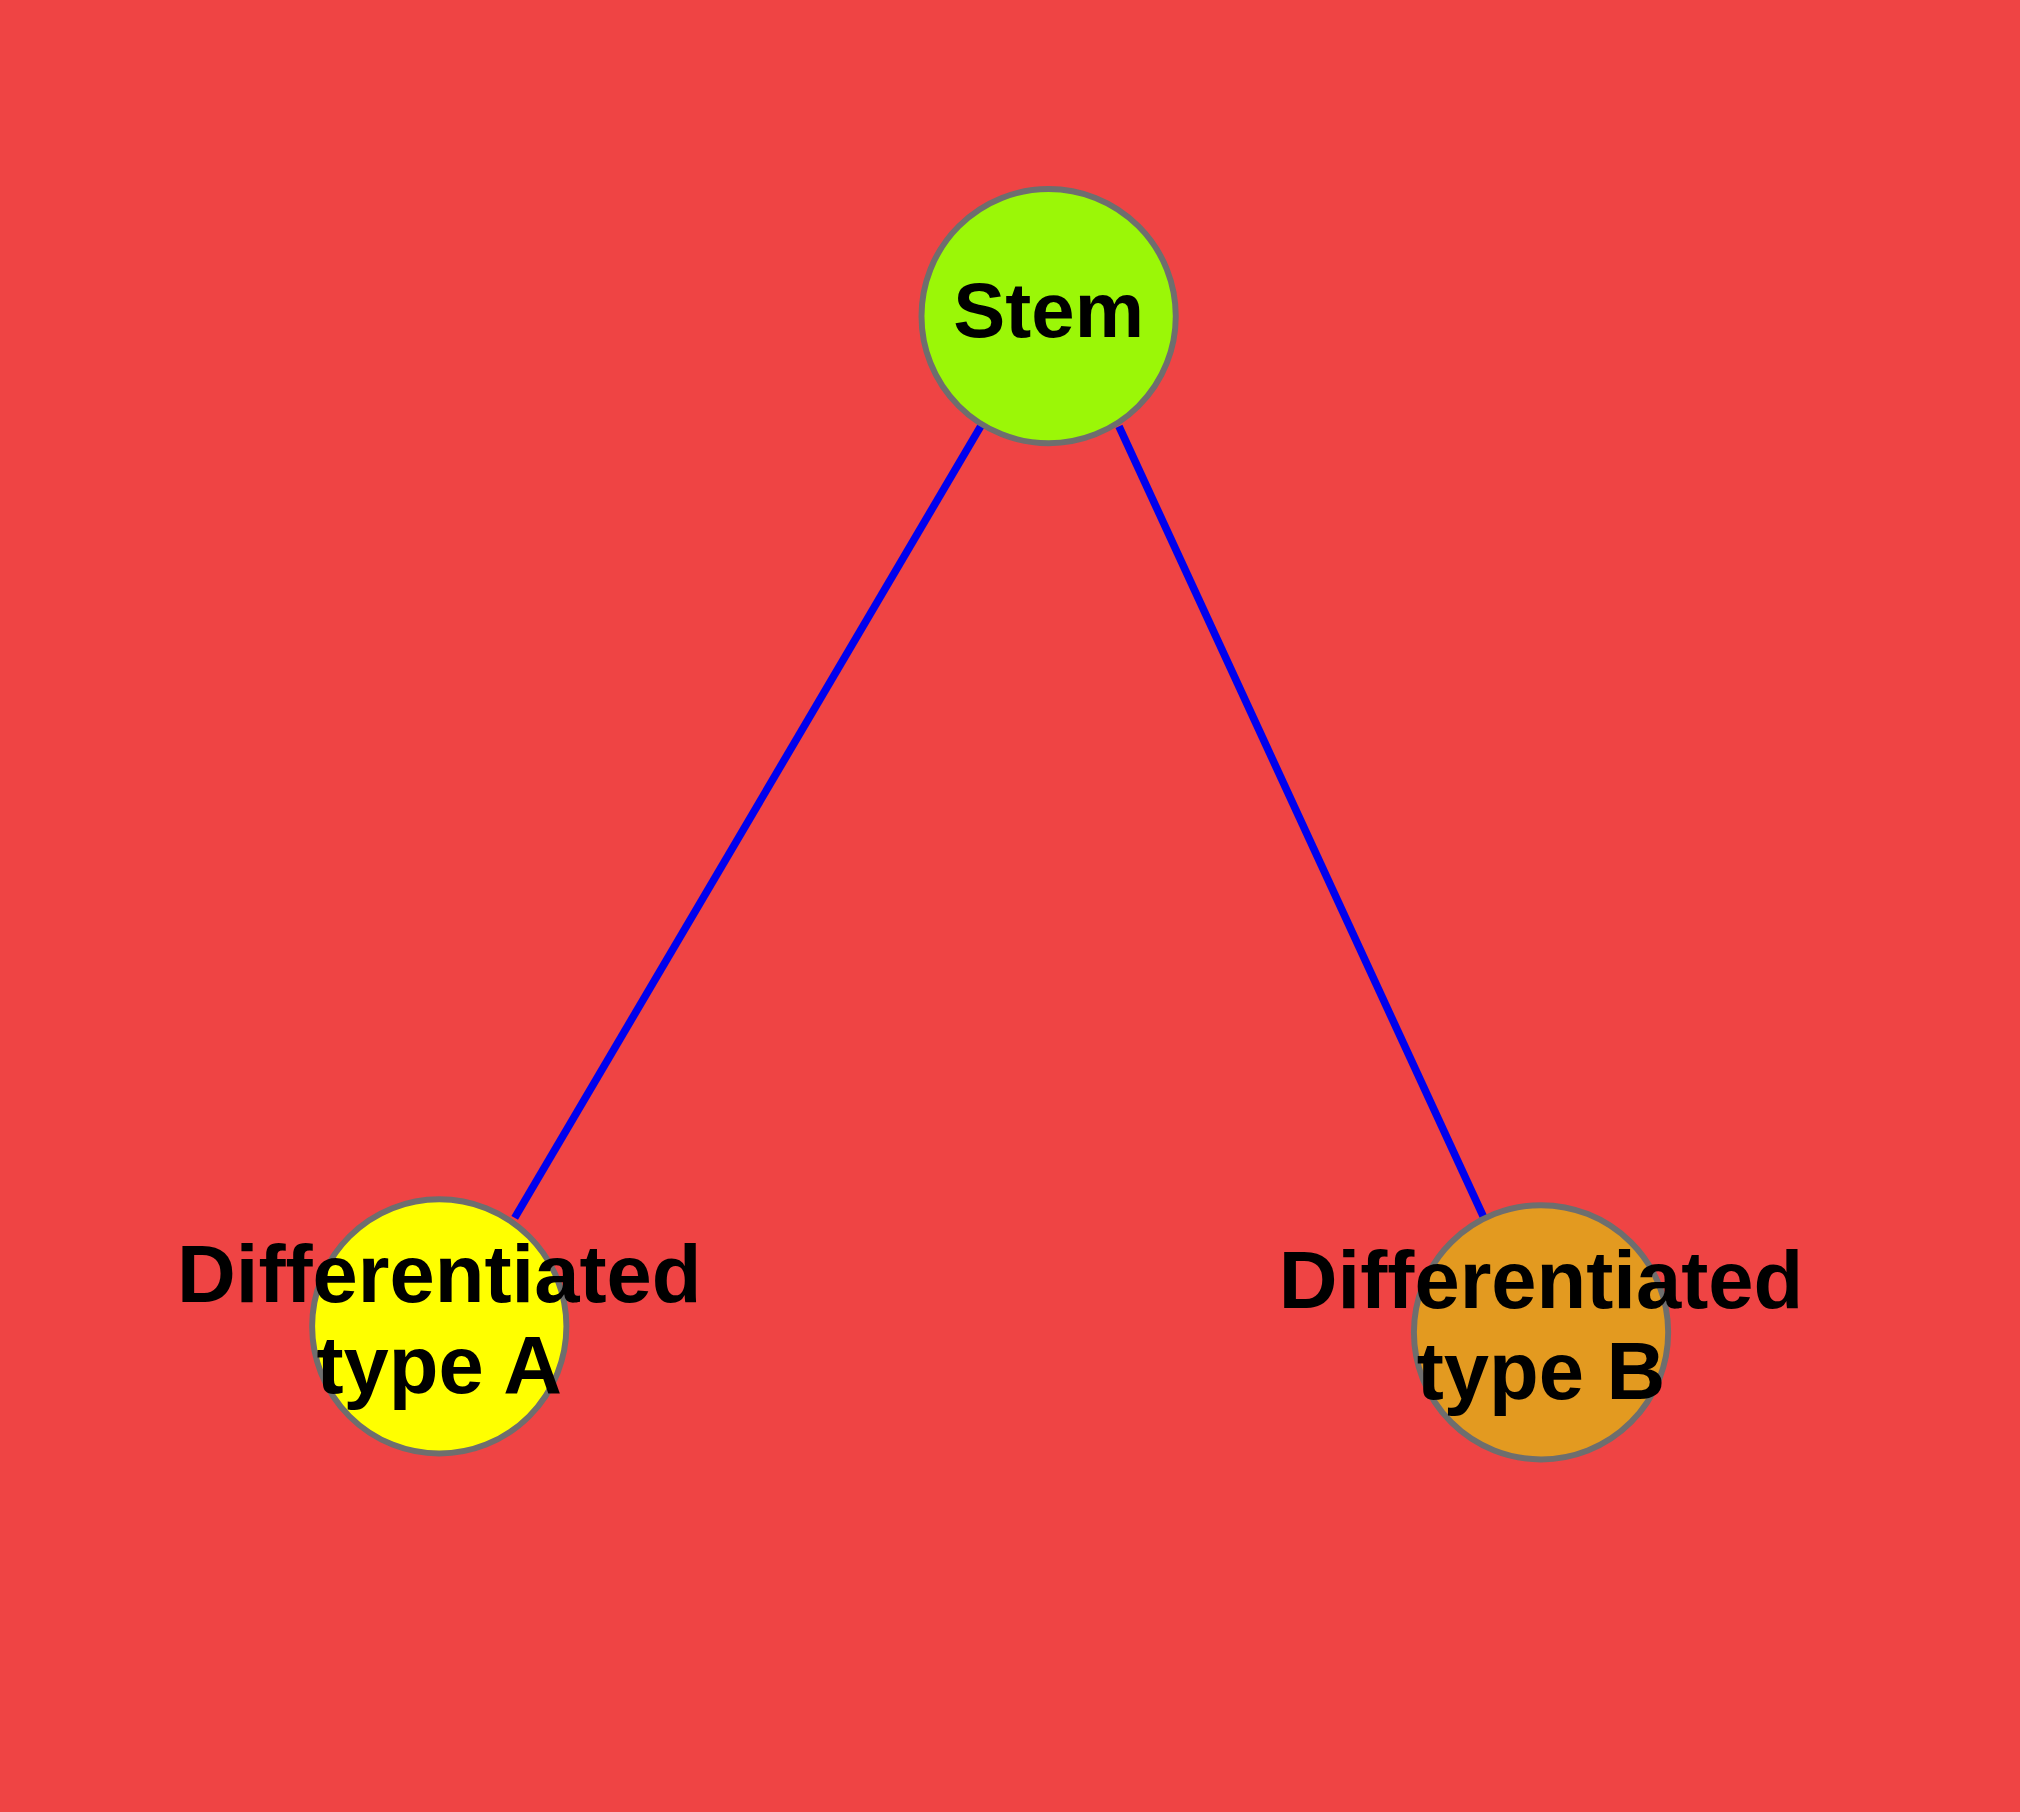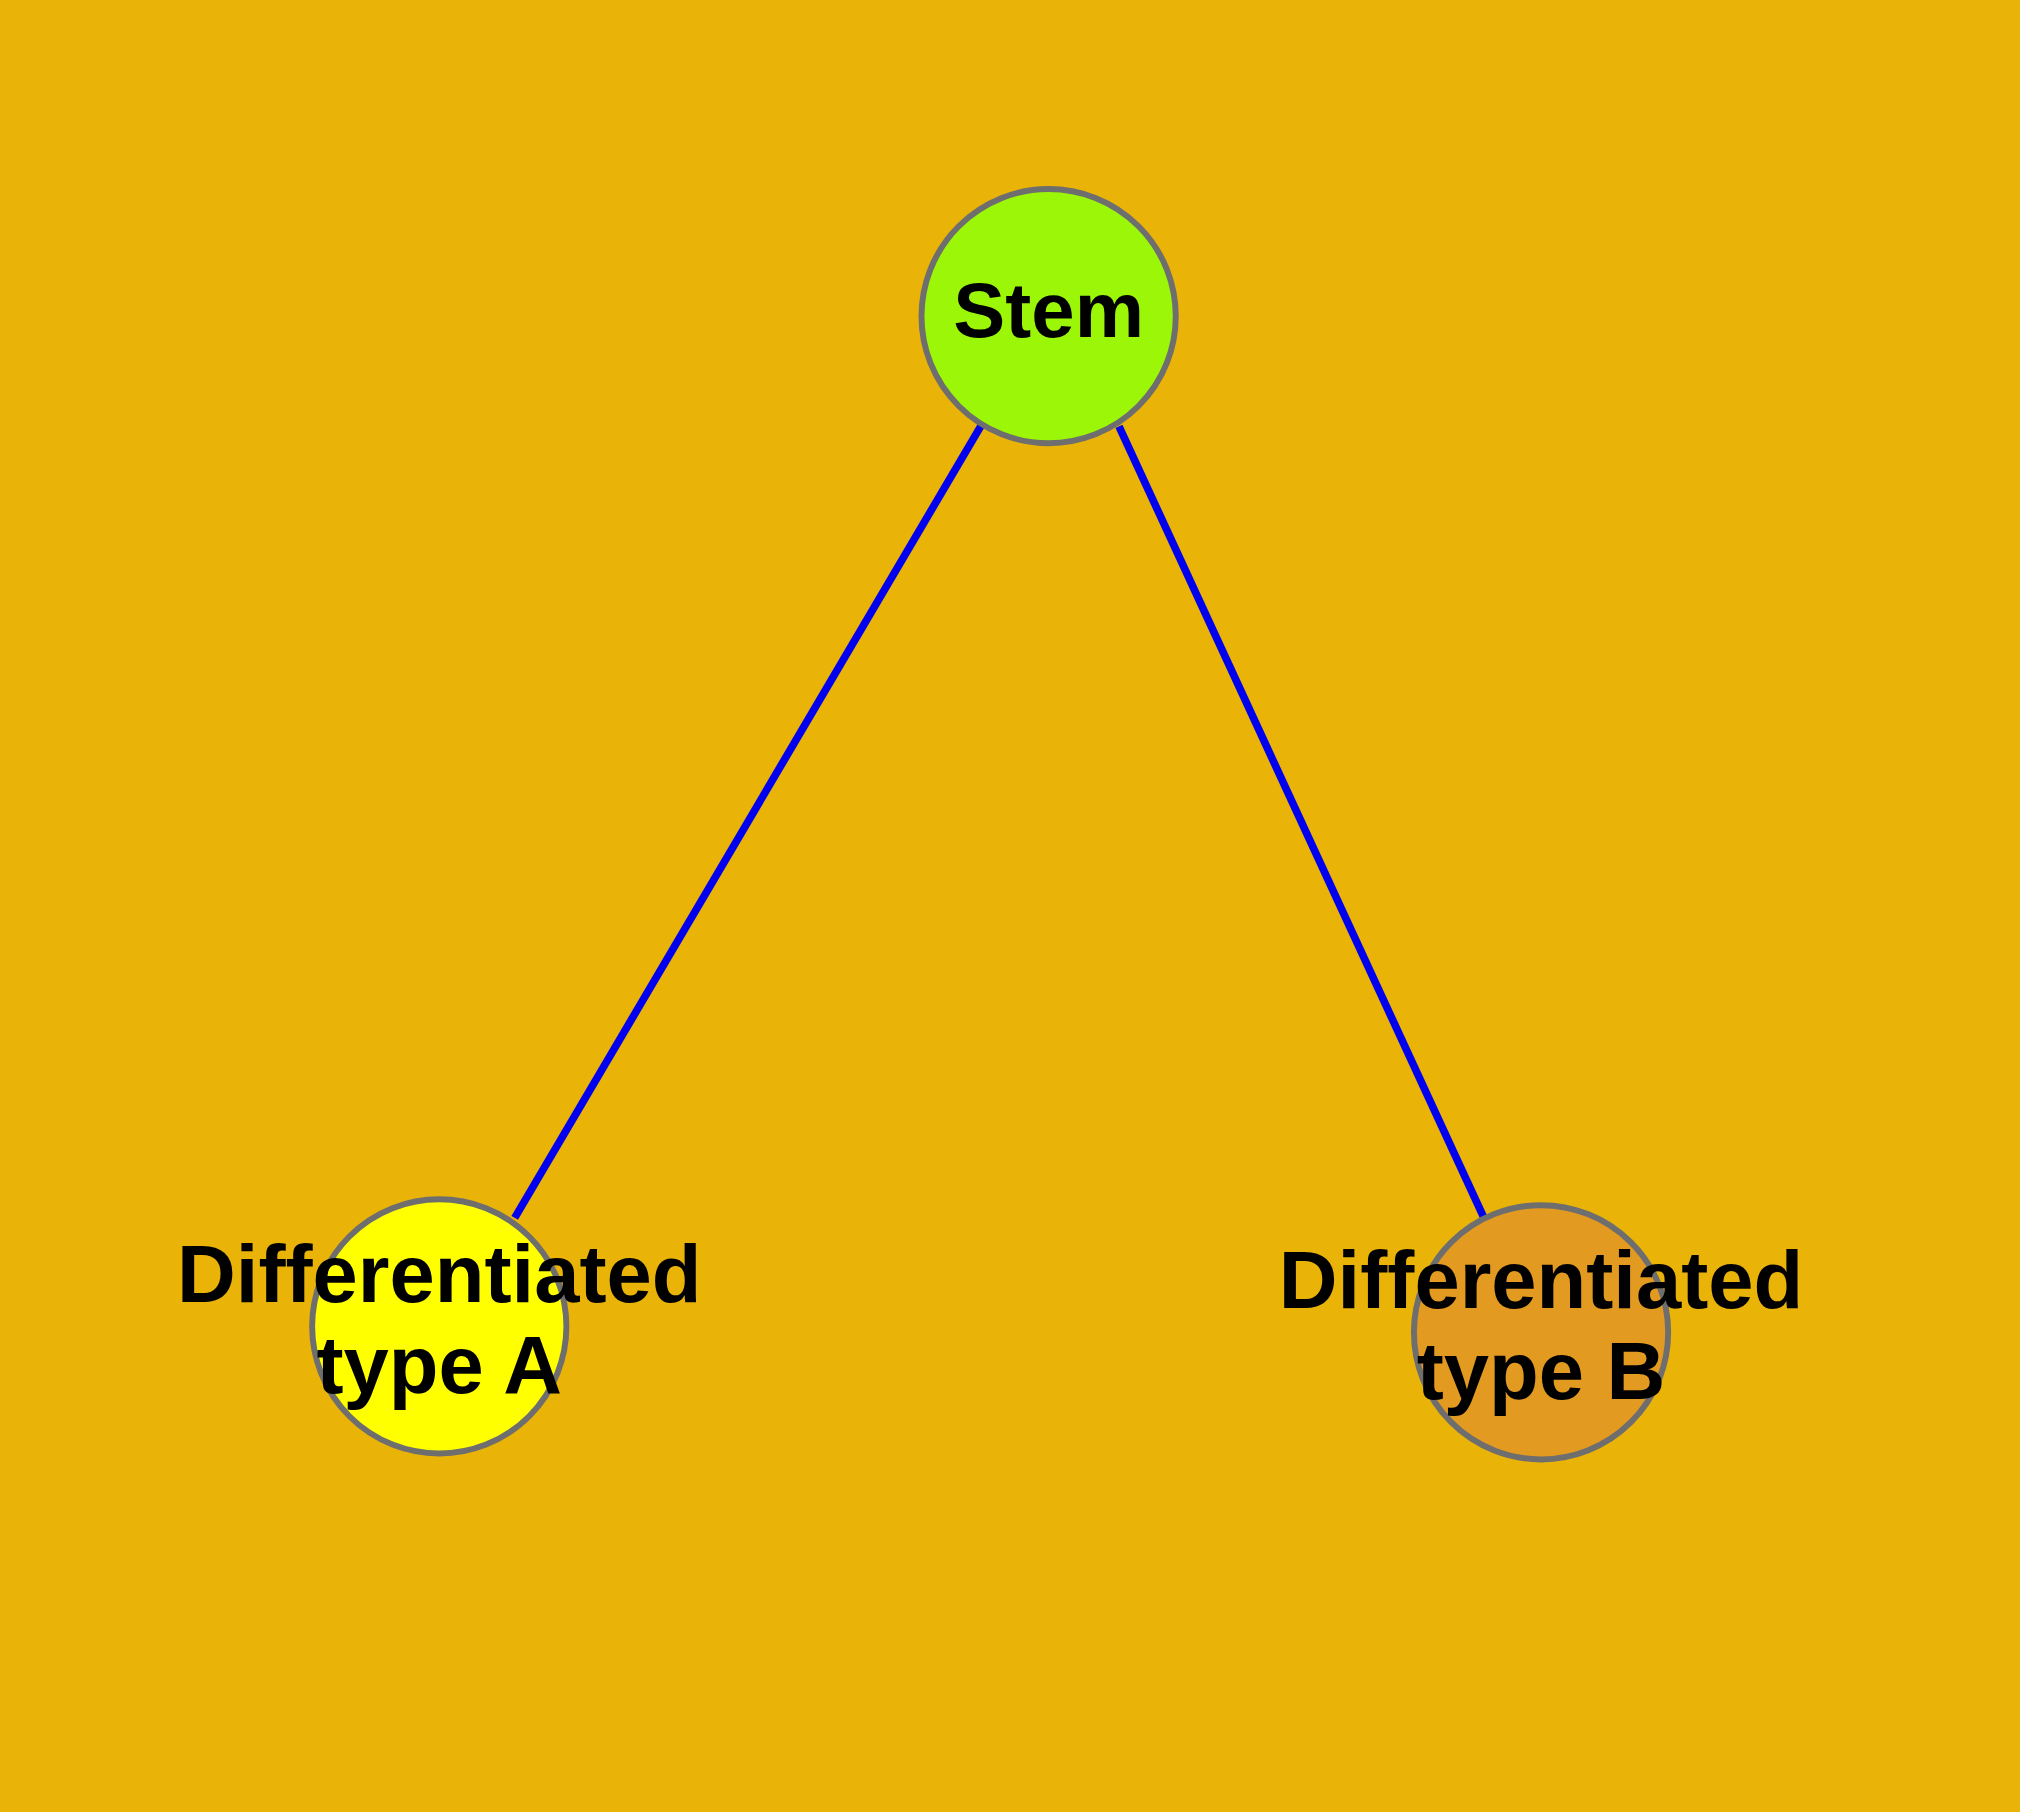--- a/index.html
+++ b/index.html
@@ -35,21 +35,21 @@
     text-anchor: middle;
     dominant-baseline: middle;
     paint-order: normal;
   }
   .node-label-root { font-size: 92px; }
   .node-label-child { font-size: 96px; }
 </style>
 </head>
 <body>
 
-<div id="canvas" style="background: #eab308;">
+<div id="canvas" style="background: #ef4444;">
   <svg id="graph-svg" viewBox="0 0 2384 2138">
 
     <g>
       <line id="edge0" x1="1158" y1="501" x2="607" y2="1437" stroke="#0000ee" stroke-width="9" stroke-linecap="butt"></line>
       <line id="edge1" x1="1320" y1="503" x2="1752" y2="1440" stroke="#0000ee" stroke-width="9" stroke-linecap="butt"></line>
     </g>
 
     <g class="node-group">
       <circle id="node0-circle" cx="1237" cy="373" r="150" fill="#9bf707" stroke="#6e6e6e" stroke-width="7"></circle>
       <text class="node-label node-label-root" id="node0-label" x="1237" y="373" font-size="92" fill="#000000"><tspan x="1237" y="373" text-anchor="middle" dominant-baseline="middle">Stem</tspan></text>

